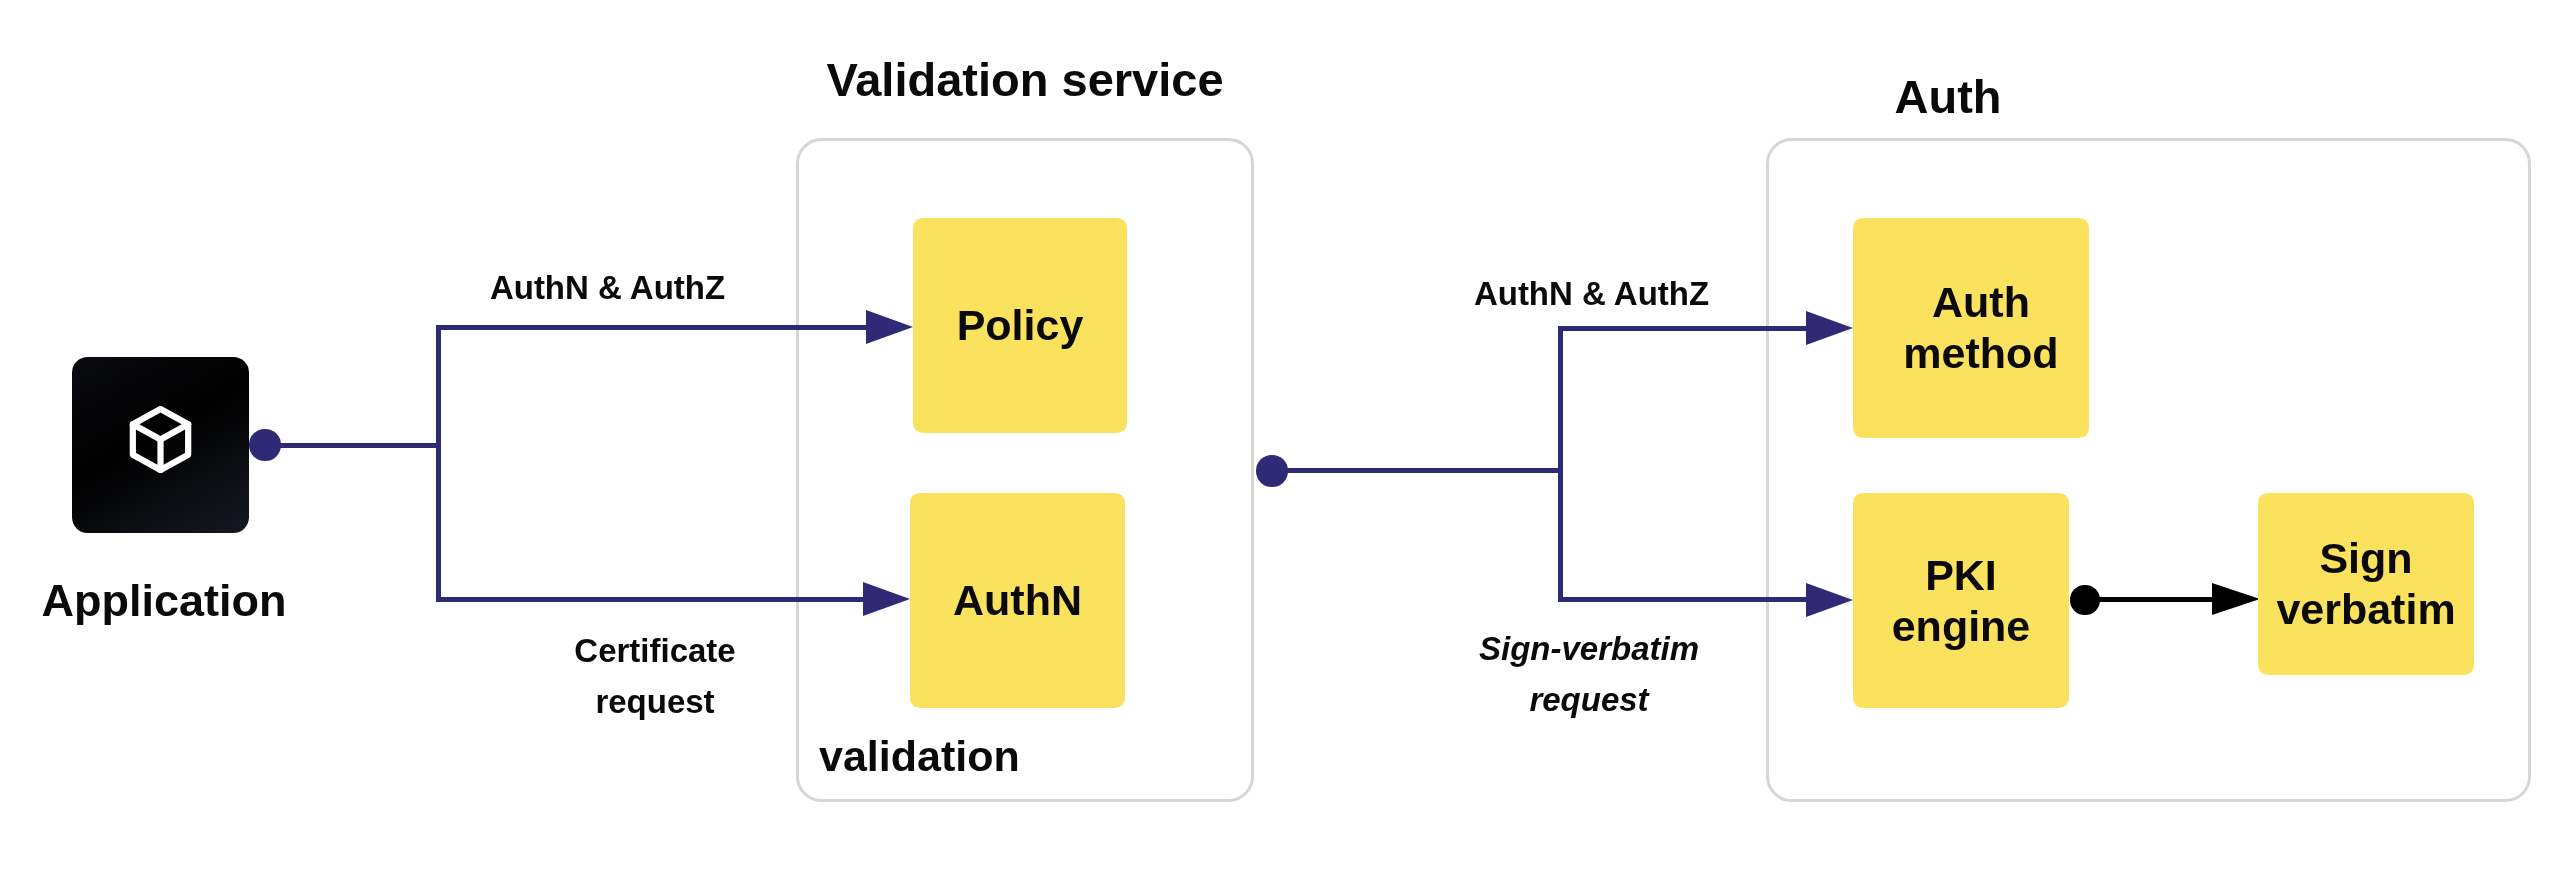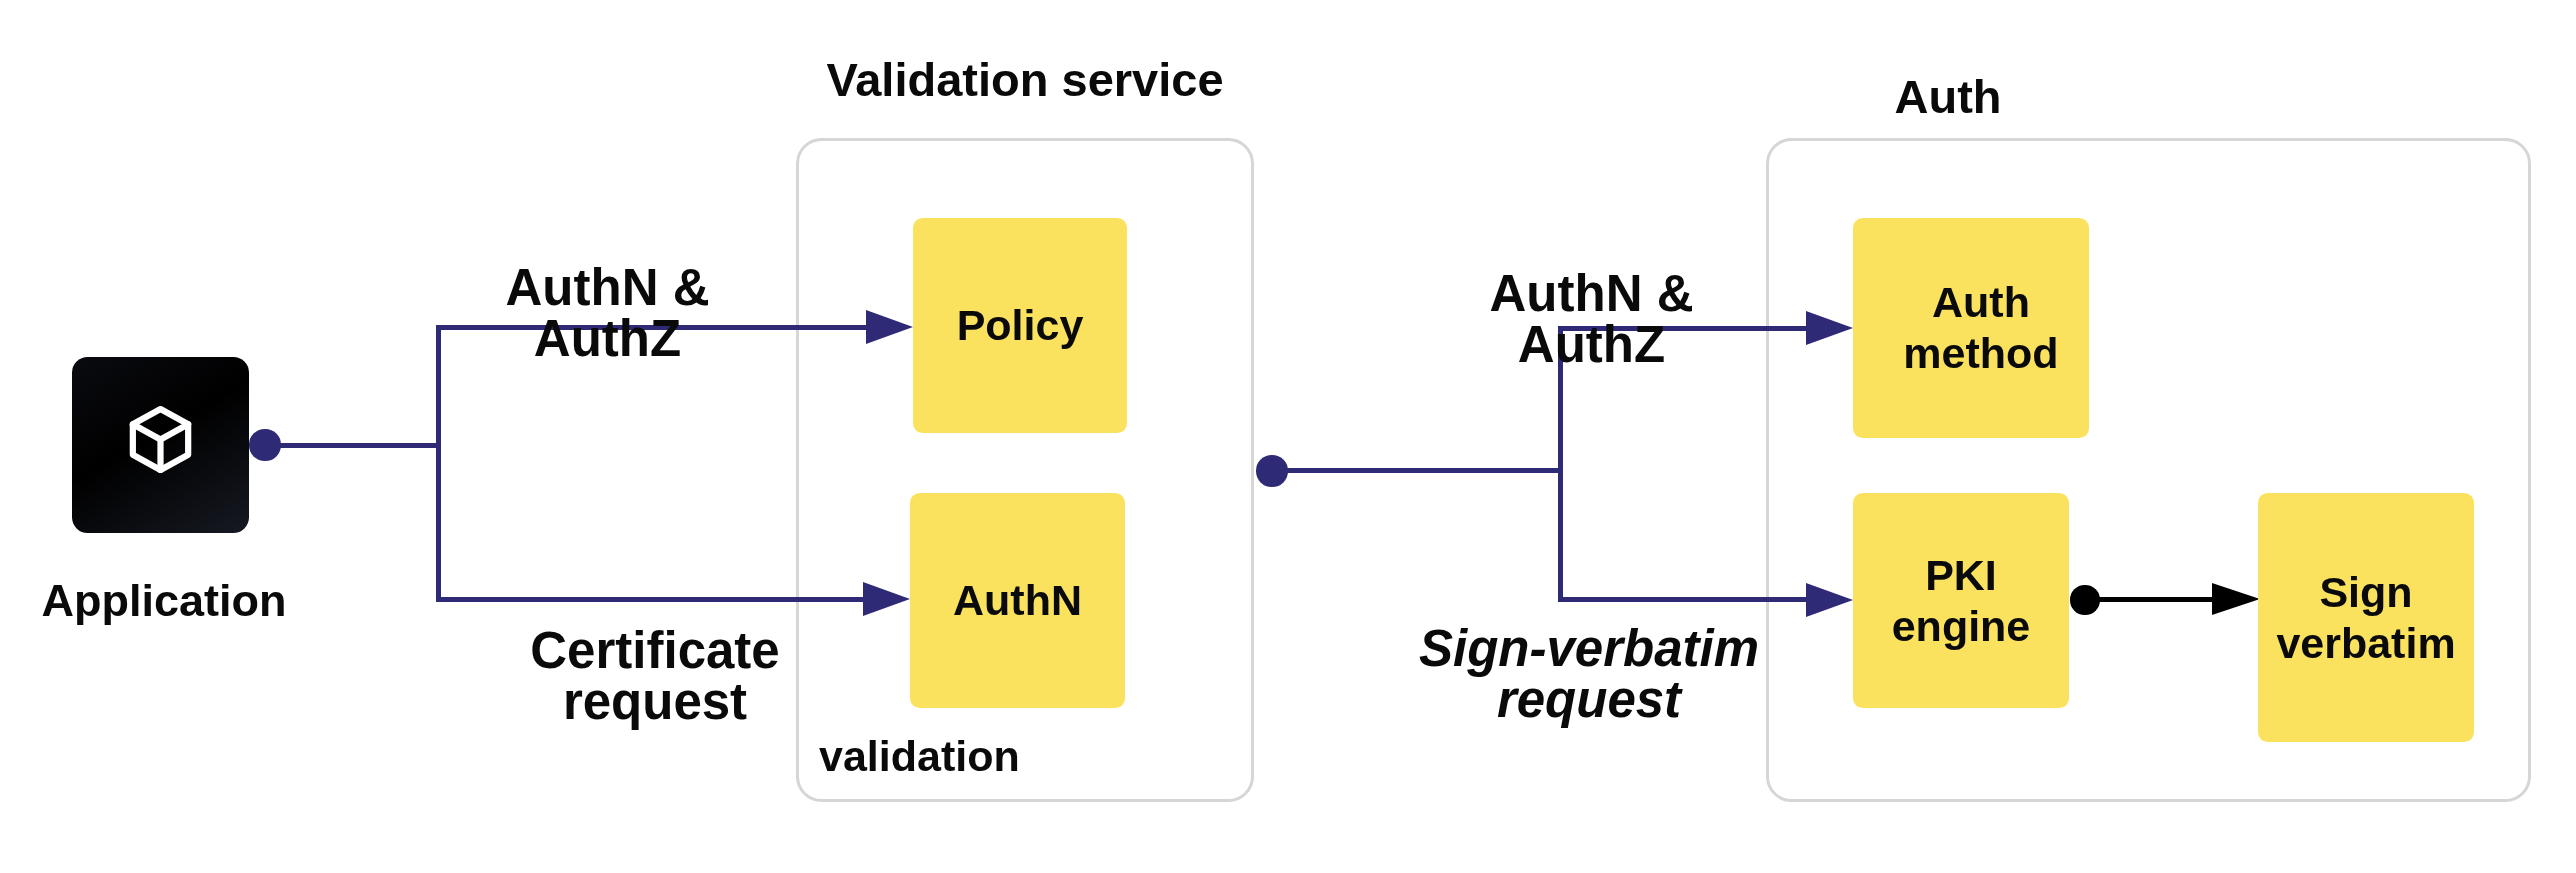--- a/index.html
+++ b/index.html
@@ -44,21 +44,21 @@
   }
   .caption {
     position: absolute;
     font-size: 43px;
     line-height: 49px;
     text-align: left;
     white-space: pre-line;
   }
   .edge-label {
     position: absolute;
-    font-size: 51px;
+    font-size: 33px;
     line-height: 51px;
     text-align: center;
     white-space: pre-line;
     z-index: 4;
   }
   
   .line-h, .line-v {
     position: absolute;
     background: var(--line-purple, #2e2a75);
     z-index: 2;
@@ -165,21 +165,21 @@
   <div class="group" style="left:1766px; top:138px; width:765px; height:664px;"></div>
 
   <div class="node" style="left:1853px; top:218px; width:216px; height:220px;padding-left:20px;">
     <span>Auth
 method</span>
   </div>
   <div class="node" style="left:1853px; top:493px; width:216px; height:215px;">
     <span>PKI
 engine</span>
   </div>
-  <div class="node" style="left:2258px; top:493px; width:216px; height:249px;">
+  <div class="node" style="left:2258px; top:493px; width:216px; height:182px;">
     <span>Sign
 verbatim</span>
   </div>
 
   <div class="dot dot-black" style="left:2070px; top:585px;"></div>
   <div class="line-h line-black" style="left:2085px; top:597px; width:127px;"></div>
   <div class="arrow-right black" style="left:2212px; top:583px;"></div>
 
 </div>
 

